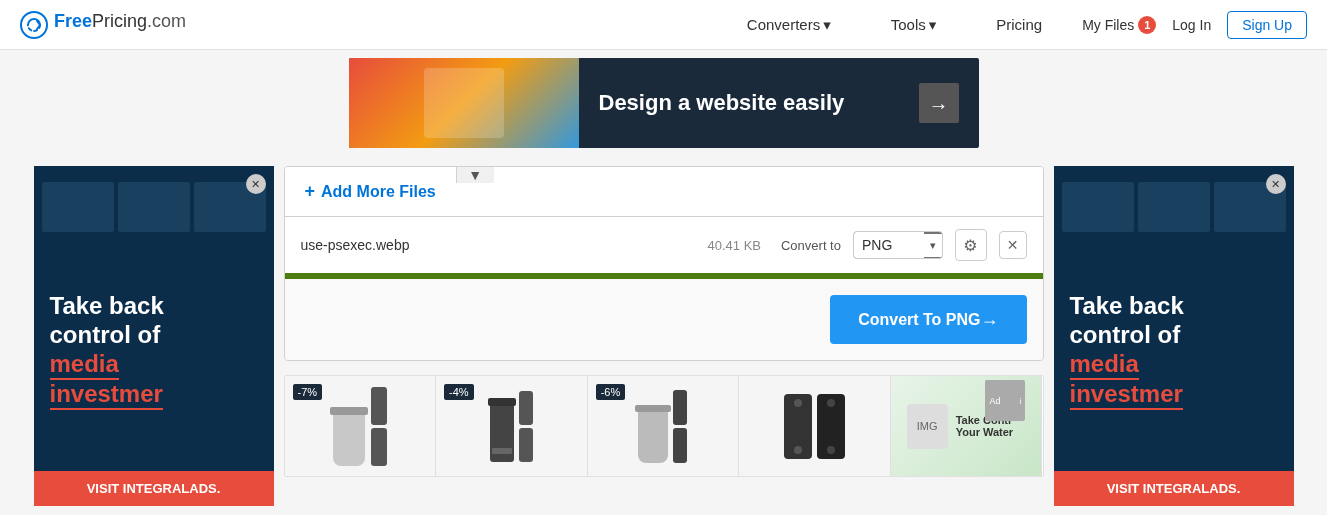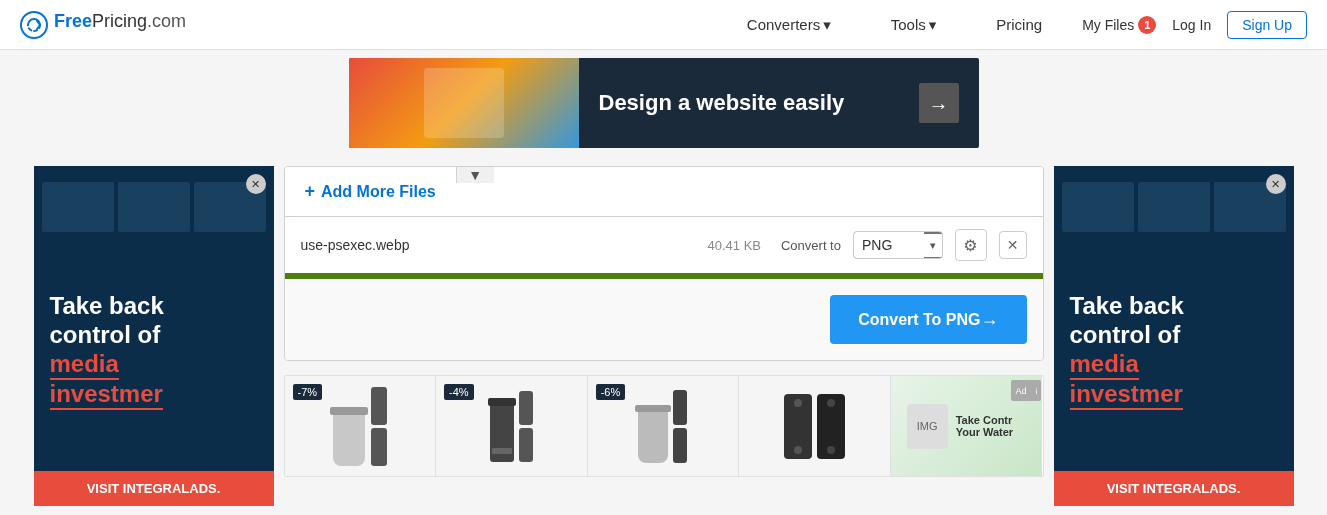--- a/index.html
+++ b/index.html
@@ -343,27 +343,27 @@
       flex: 1;
       height: 100px;
       background: linear-gradient(135deg, #e8f4e8 0%, #c8e6c8 100%);
       display: flex; align-items: center; justify-content: center;
       position: relative;
       border-right: 1px solid #e0e0e0;
       overflow: hidden;
     }
     .ad-small-badge {
       position: absolute;
-      top: 4px; right: 0;
+      top: 4px; right: 16px;
       background: #aaa;
       color: #fff;
       font-size: 9px;
-      padding: 5px 4px;
+      padding: 15px 4px;
       border-radius: 2px;
-      display: flex; align-items: center; gap: 9px;
+      display: flex; align-items: center; gap: 19px;
     }
   </style>
 </head>
 <body>
 
 <nav class="navbar">
   <div class="navbar-logo">
     <svg class="logo-icon" viewBox="0 0 28 28" fill="none" xmlns="http://www.w3.org/2000/svg">
       <circle cx="14" cy="14" r="13" stroke="#0074d9" stroke-width="2" fill="none"></circle>
       <path d="M8 14 A6 6 0 0 1 20 14" stroke="#0074d9" stroke-width="2" fill="none" stroke-linecap="round"></path>

